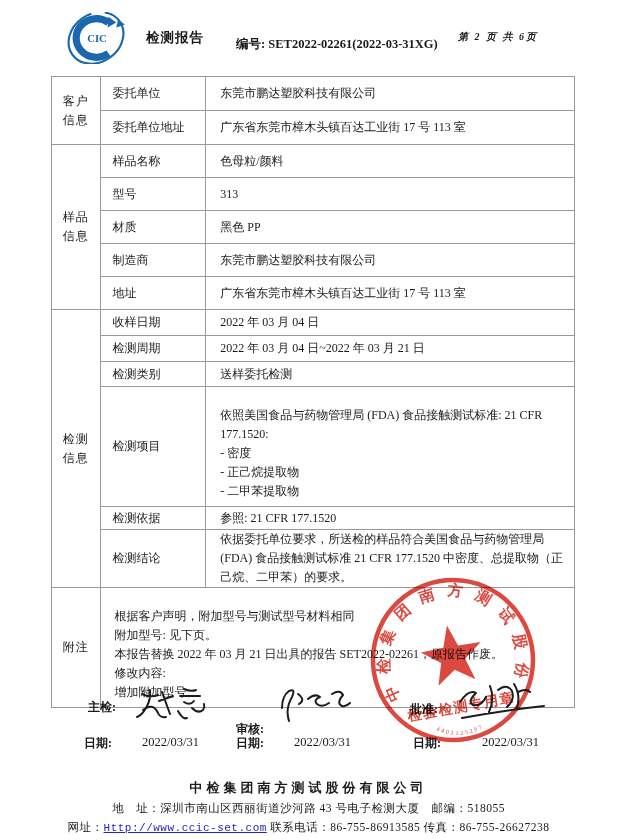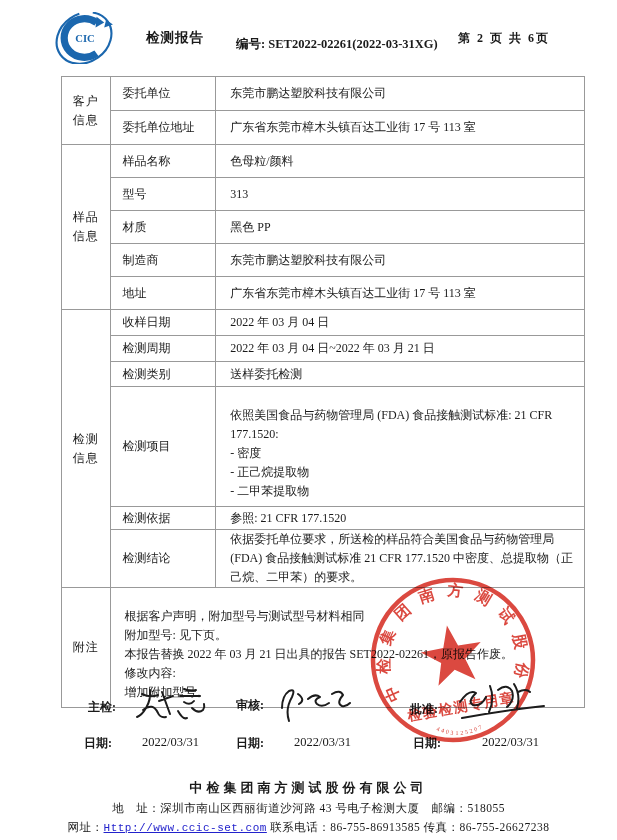--- a/index.html
+++ b/index.html
@@ -4,25 +4,25 @@
 <style>
   * { margin:0; padding:0; box-sizing:border-box; }
   html,body { background:#fff; }
   .page {
     position:relative; width:617px; height:840px; background:#fff; overflow:hidden;
     font-family:"Liberation Serif", serif; color:#1a1a1a;
   }
   
   .hdr-title   { position:absolute; left:146px; top:29px; font-size:13.5px; font-weight:bold; letter-spacing:1px; }
   .hdr-no     { position:absolute; left:236px; top:36px; font-size:12.5px; font-weight:bold; }
-  .hdr-page   { position:absolute; left:458px; top:30px; font-size:12px; font-weight:bold; letter-spacing:2px; }
-  .logo       { position:absolute; left:52px; top:12px; }
+  .hdr-page   { position:absolute; left:458px; top:30px; font-size:10px; font-weight:bold; letter-spacing:2px;font-style:italic; }
+  .logo       { position:absolute; left:64px; top:12px; }
   
   table.rpt {
-    position:absolute; left:61px; top:76px; width:524px;
+    position:absolute; left:51px; top:76px; width:524px;
     border-collapse:collapse; table-layout:fixed; font-size:12px;
   }
   table.rpt td { border:1px solid #999; vertical-align:middle; line-height:19px; }
   td.sec { text-align:center; white-space:pre-line; letter-spacing:1px; }
   td.lbl { padding-left:12px; }
   td.val { padding-left:14px; padding-right:8px; }
   td.pre { white-space:pre-line; padding-top:19px; padding-bottom:5px; }
   
   .sig-label { position:absolute; font-size:12px; font-weight:600; }
   .sig-date-val { position:absolute; font-size:12.5px; }
@@ -156,21 +156,21 @@
       <text class="banner-t" x="85" y="137" text-anchor="middle">检验检测专用章</text>
       <text class="serial-t"><textPath href="#serialArc" startOffset="8">4403125207</textPath></text>
     </svg>
   </div>
 
   <div class="sig-label" style="left:88px; top:699px;">主检:</div>
   <svg class="sig-svg" style="left:132px; top:684px;" width="80" height="44" viewBox="0 0 80 44">
     <path d="M10,10 q8,4 16,1 M18,6 q1,10 -4,18 q-4,7 -9,9 M11,26 q10,-8 15,3 q2,5 8,4 M30,8 l8,22 M27,17 l14,-5"></path>
     <path d="M52,5 q7,3 12,1 M48,12 h20 M52,18 q6,4 10,-1 M46,27 q5,9 9,7 M60,24 q6,6 11,2 q2,-3 1,-6"></path>
   </svg>
-  <div class="sig-label" style="left:236px; top:697px;">审核:</div>
+  <div class="sig-label" style="left:236px; top:721px;">审核:</div>
   <svg class="sig-svg" style="left:268px; top:682px;" width="95" height="40" viewBox="0 0 95 40">
     <path d="M14,26 q0,-12 7,-17 q7,-3 3,6 q-7,12 -3,24 M30,12 q8,6 1,10 M40,17 q7,-6 12,-2 q-7,3 -3,7 q5,4 12,-1 M64,12 q8,-5 11,1 q-7,8 -1,11 q4,1 8,-3"></path>
   </svg>
   <div class="sig-label" style="left:410px; top:701px;">批准:</div>
   <svg class="sig-svg" style="left:452px; top:678px;" width="100" height="48" viewBox="0 0 100 48">
     <path d="M8,24 q9,-13 16,-9 q-9,9 -3,12 q8,2 13,-8 M38,8 q5,13 -1,26 M46,12 q9,-7 14,1 q3,9 -5,16 M62,6 q7,11 3,24 M66,14 q8,-4 12,0 M10,40 q45,-8 82,-12"></path>
   </svg>
 
   <div class="sig-label" style="left:84px; top:735px;">日期:</div>
   <div class="sig-date-val" style="left:142px; top:735px;">2022/03/31</div>

